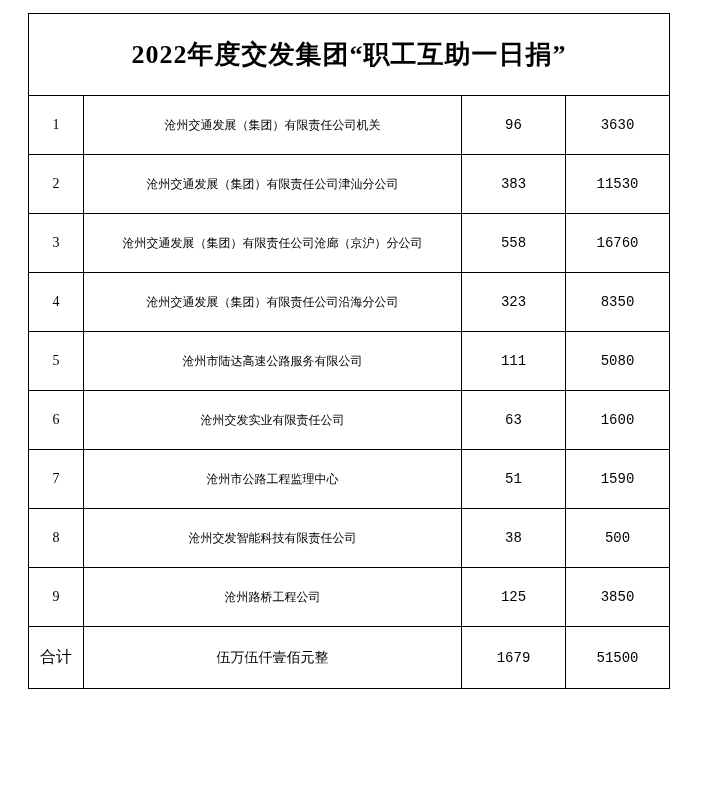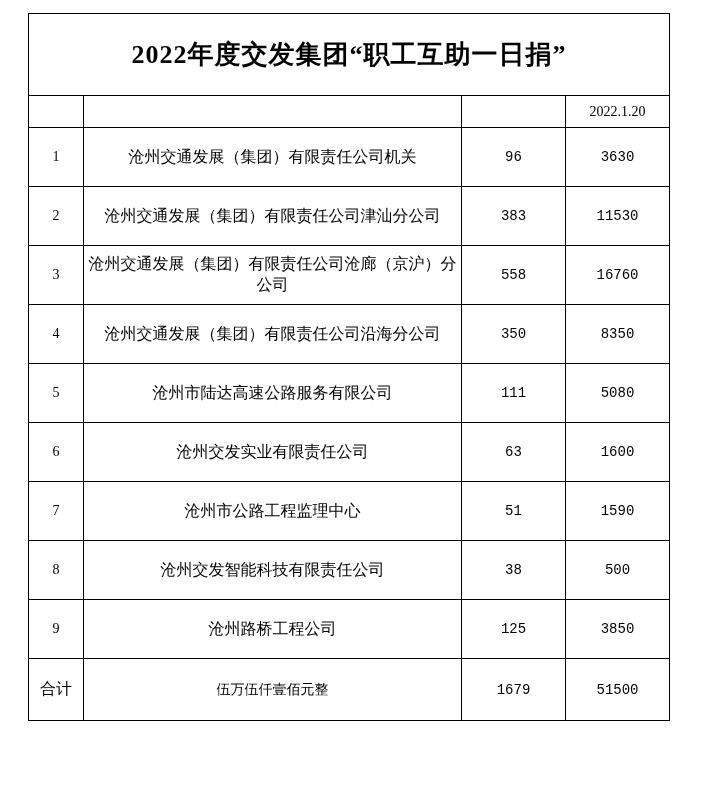--- a/index.html
+++ b/index.html
@@ -51,21 +51,21 @@
     font-size: 16px;
     font-weight: bold;
     white-space: pre-line;
     line-height: 1.35;
   }
   tr.data-row td { height: 58px; }
   td.seq-cell {
     font-family: "Liberation Serif", "DejaVu Serif", serif;
     font-size: 14px;
   }
-  td.unit-cell { font-size: 16px; }
+  td.unit-cell { font-size: 12px; }
   td.num-cell {
     font-family: Liberation Mono, monospace;
     font-size: 14px;
   }
   tr.total-row td { height: 61px; }
   tr.total-row td.total-label-cell {
     font-family: "Liberation Sans", "DejaVu Sans", sans-serif;
     font-size: 16px;
   }
   tr.total-row td.unit-cell { font-size: 14px; }
@@ -78,26 +78,20 @@
     <colgroup>
       <col style="width:55px">
       <col style="width:378px">
       <col style="width:104px">
       <col style="width:104px">
     </colgroup>
     <tbody>
       <tr class="title-row">
         <td colspan="4">2022年度交发集团“职工互助一日捐”</td>
       </tr>
-      <tr class="date-row">
-        <td></td>
-        <td></td>
-        <td></td>
-        <td>2022.1.20</td>
-      </tr>
 
       <tr class="data-row">
         <td class="seq-cell">1</td>
         <td class="unit-cell">沧州交通发展（集团）有限责任公司机关</td>
         <td class="num-cell">96</td>
         <td class="num-cell">3630</td>
       </tr>
       <tr class="data-row">
         <td class="seq-cell">2</td>
         <td class="unit-cell">沧州交通发展（集团）有限责任公司津汕分公司</td>
@@ -106,21 +100,21 @@
       </tr>
       <tr class="data-row">
         <td class="seq-cell">3</td>
         <td class="unit-cell">沧州交通发展（集团）有限责任公司沧廊（京沪）分公司</td>
         <td class="num-cell">558</td>
         <td class="num-cell">16760</td>
       </tr>
       <tr class="data-row">
         <td class="seq-cell">4</td>
         <td class="unit-cell">沧州交通发展（集团）有限责任公司沿海分公司</td>
-        <td class="num-cell">350</td>
+        <td class="num-cell">323</td>
         <td class="num-cell">8350</td>
       </tr>
       <tr class="data-row">
         <td class="seq-cell">5</td>
         <td class="unit-cell">沧州市陆达高速公路服务有限公司</td>
         <td class="num-cell">111</td>
         <td class="num-cell">5080</td>
       </tr>
       <tr class="data-row">
         <td class="seq-cell">6</td>

